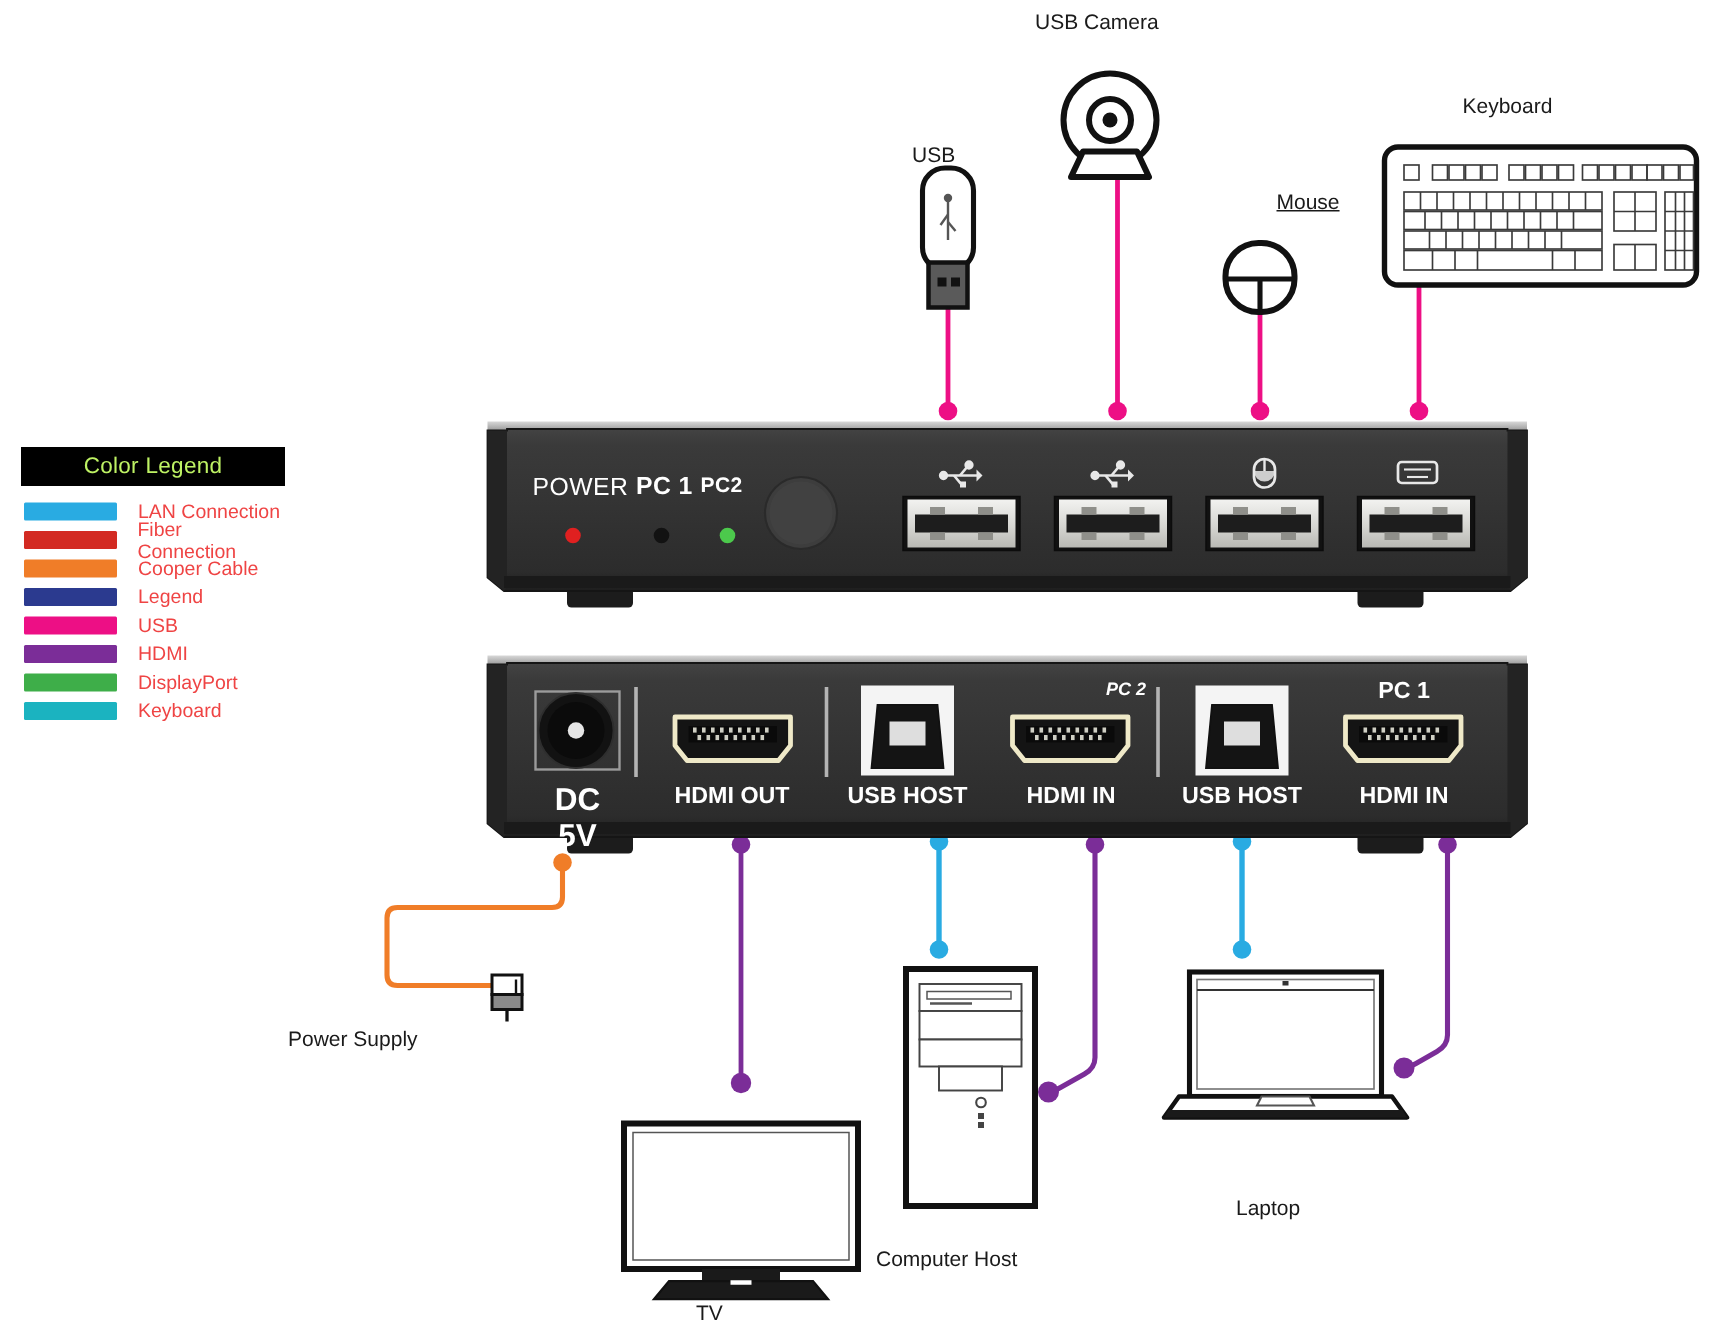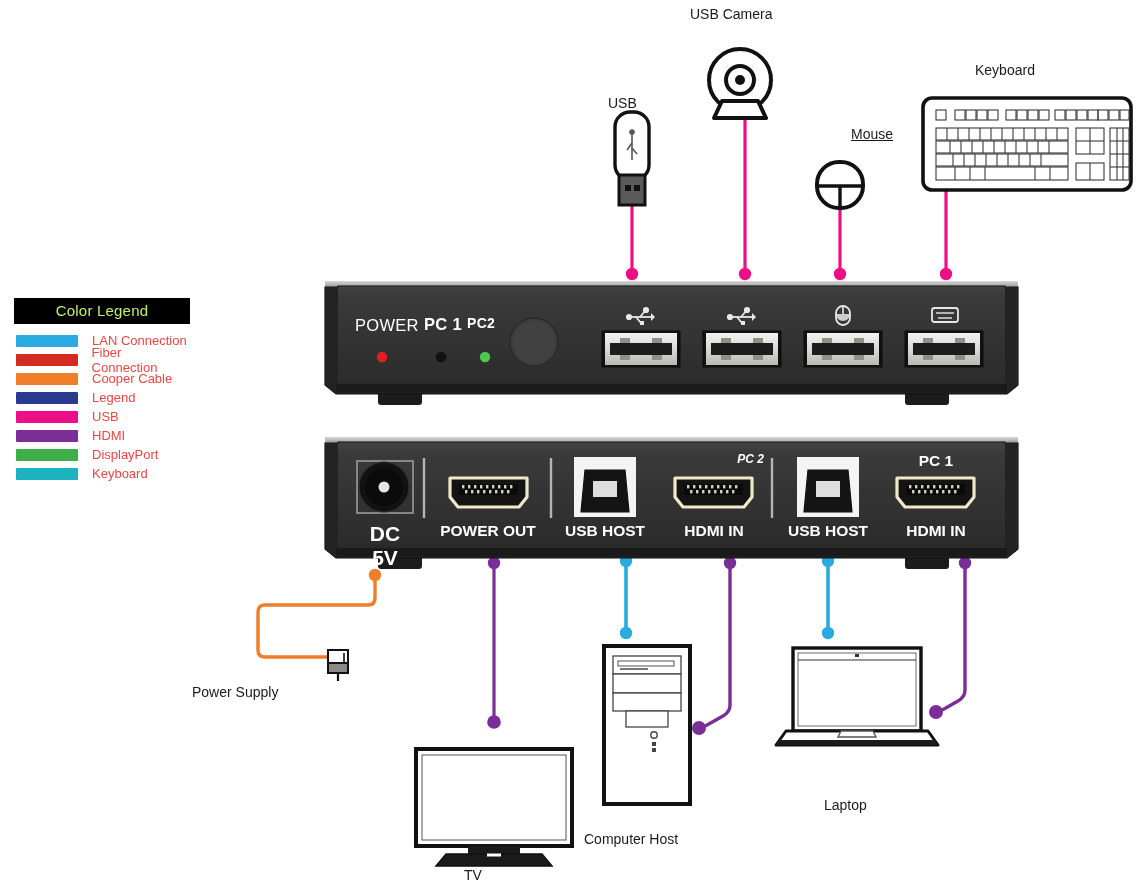--- a/index.html
+++ b/index.html
@@ -411,21 +411,21 @@
           <rect x="930" y="490" width="2.4" height="3.4"></rect>
         <rect x="936" y="490" width="2.4" height="3.4"></rect>
           <rect x="942" y="490" width="2.4" height="3.4"></rect>
         <rect x="948" y="490" width="2.4" height="3.4"></rect>
           <rect x="954" y="490" width="2.4" height="3.4"></rect>
       </g>
     </g>
   </svg>
 
   <div class="panel-text" style="left:355px;top:522px;width:60px;text-align:center;font-size:21px;font-weight:bold;">DC 5V</div>
-  <div class="panel-text" style="left:438px;top:522px;width:100px;text-align:center;font-size:15.5px;font-weight:bold;">POWER OUT</div>
+  <div class="panel-text" style="left:438px;top:522px;width:100px;text-align:center;font-size:15.5px;font-weight:bold;">HDMI OUT</div>
   <div class="panel-text" style="left:555px;top:522px;width:100px;text-align:center;font-size:15.5px;font-weight:bold;">USB HOST</div>
   <div class="panel-text" style="left:664px;top:522px;width:100px;text-align:center;font-size:15.5px;font-weight:bold;">HDMI IN</div>
   <div class="panel-text" style="left:778px;top:522px;width:100px;text-align:center;font-size:15.5px;font-weight:bold;">USB HOST</div>
   <div class="panel-text" style="left:886px;top:522px;width:100px;text-align:center;font-size:15.5px;font-weight:bold;">HDMI IN</div>
   <div class="panel-text" style="left:664px;top:452px;width:100px;text-align:right;font-size:12px;font-weight:bold;font-style:italic;">PC 2</div>
   <div class="panel-text" style="left:886px;top:452px;width:100px;text-align:center;font-size:15.5px;font-weight:bold;">PC 1</div>
 
   <svg class="layer" viewBox="0 0 1143 894">
 
     <g>

